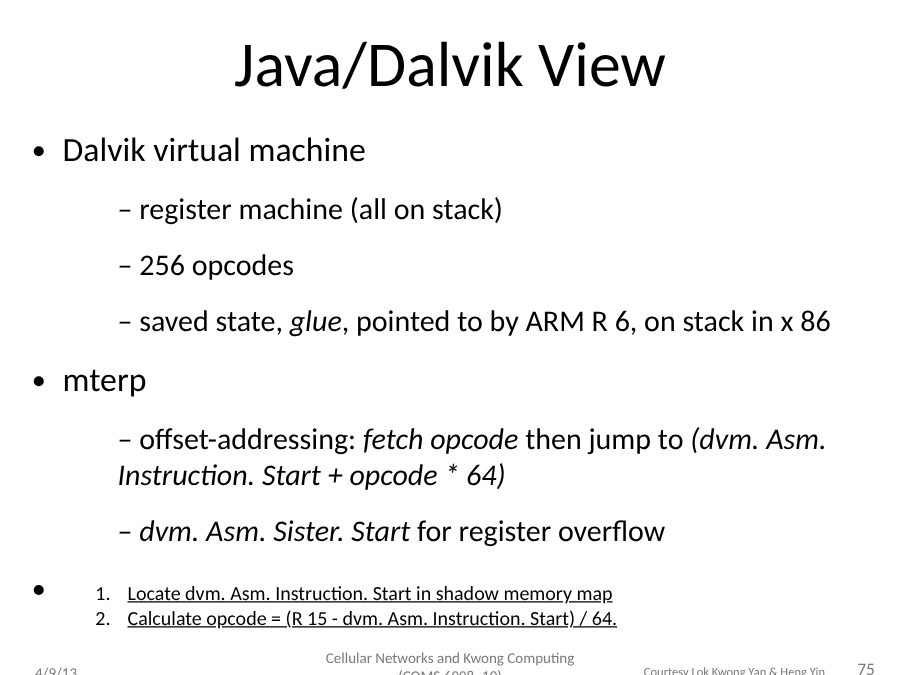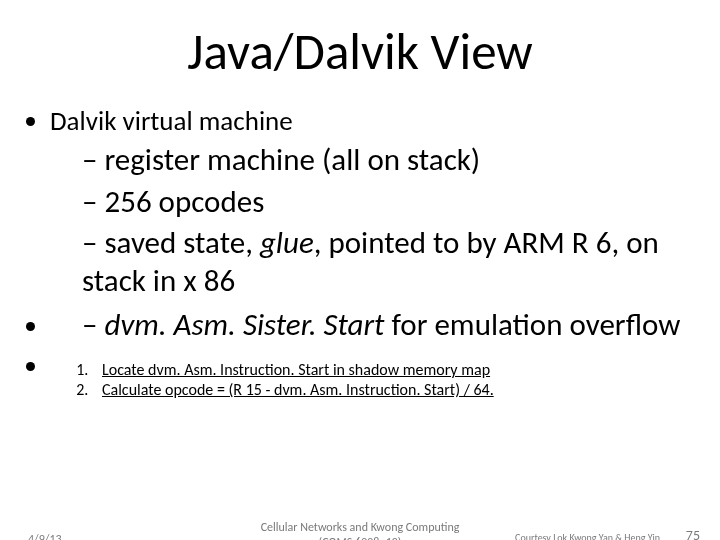--- a/index.html
+++ b/index.html
@@ -37,23 +37,23 @@
     font-size: 27px;
     margin: 2px 0 0 0;
     line-height: 1.18;
   }
   ul.lvl2 {
     list-style: none;
     margin: 4px 0 6px 0;
     padding-left: 28px;
   }
   ul.lvl2 > li {
-    font-size: 31px;
+    font-size: 24px;
     line-height: 1.22;
-    margin: 4px;
+    margin: 16px;
   }
   ul.lvl2 > li::before {
     content: "– ";
   }
   ol.lvl2n {
     margin: 4px 0 18px 0;
     padding-left: 42px;
     font-size: 16px;
     line-height: 1.25;
     text-decoration: underline;
@@ -114,23 +114,27 @@
         <ul class="lvl2">
           <li>register machine (all on stack)</li>
           <li>256 opcodes</li>
           <li>
             <span>saved state, </span><span class="em">glue</span><span>, pointed to by ARM R 6, on stack in x 86</span>
           </li>
         </ul>
       </li>
 
       <li>
+        <span>mterp</span>
         <ul class="lvl2">
           <li>
-            <span class="em">dvm. Asm. Sister. Start</span><span> for emulation overflow</span>
+            <span>offset-addressing: </span><span class="em">fetch opcode</span><span> then jump to </span><span class="em">(dvm. Asm. Instruction. Start + opcode * 64)</span>
+          </li>
+          <li>
+            <span class="em">dvm. Asm. Sister. Start</span><span> for register overflow</span>
           </li>
         </ul>
       </li>
 
       <li>
         <ol class="lvl2n">
           <li>Locate dvm. Asm. Instruction. Start in shadow memory map</li>
           <li>Calculate opcode = (R 15 - dvm. Asm. Instruction. Start) / 64.</li>
         </ol>
       </li>

